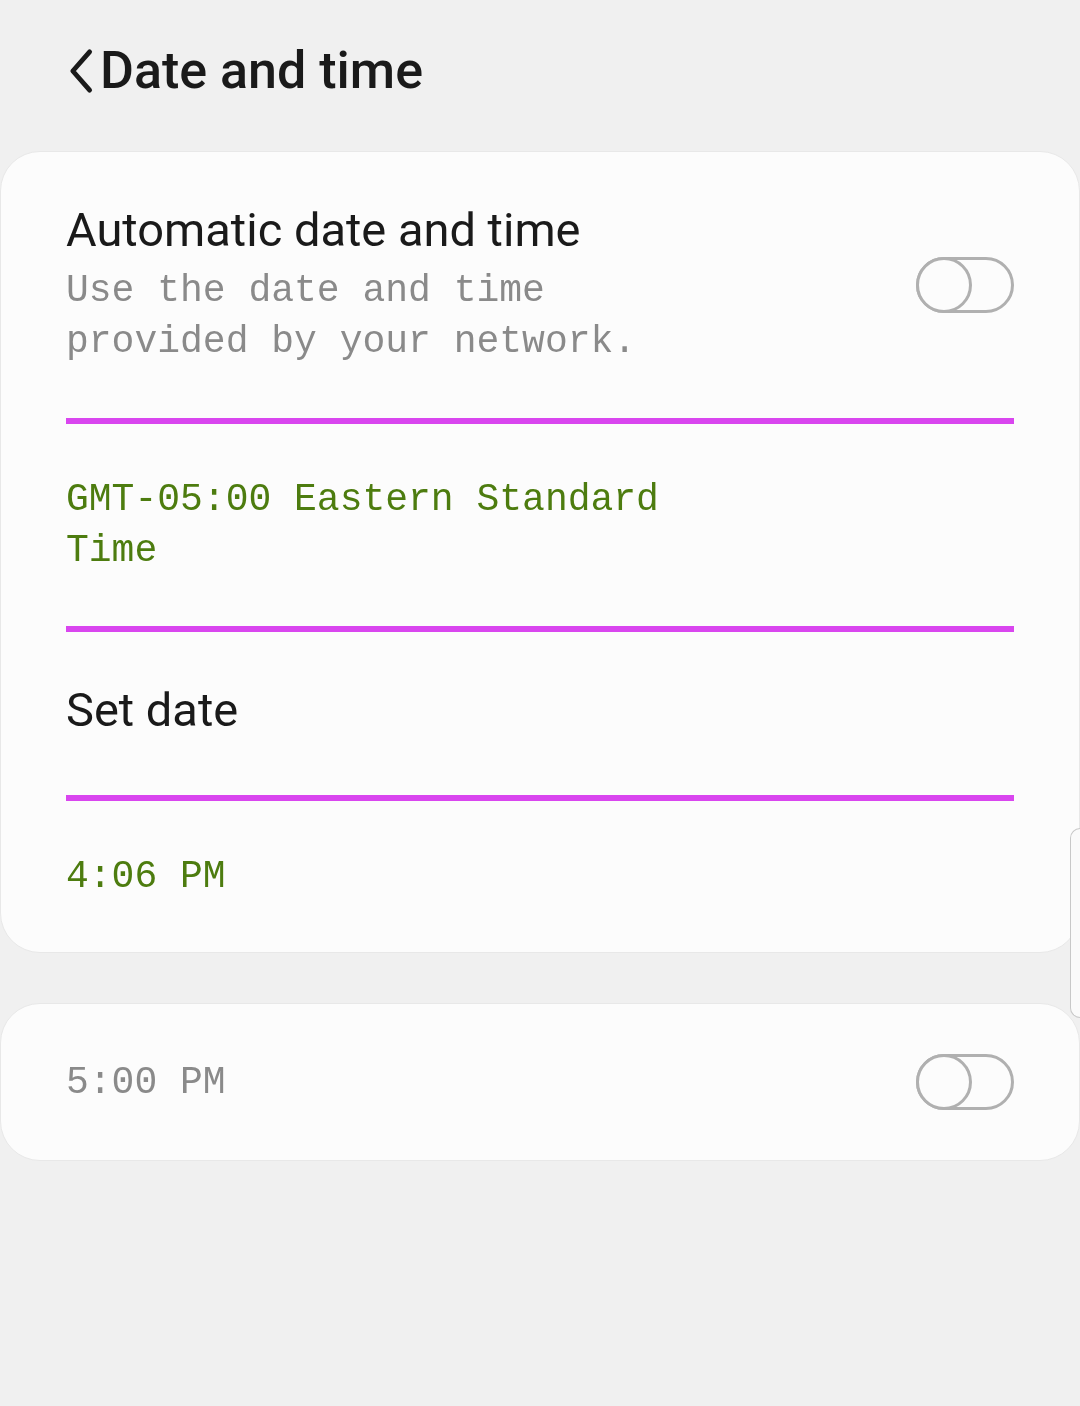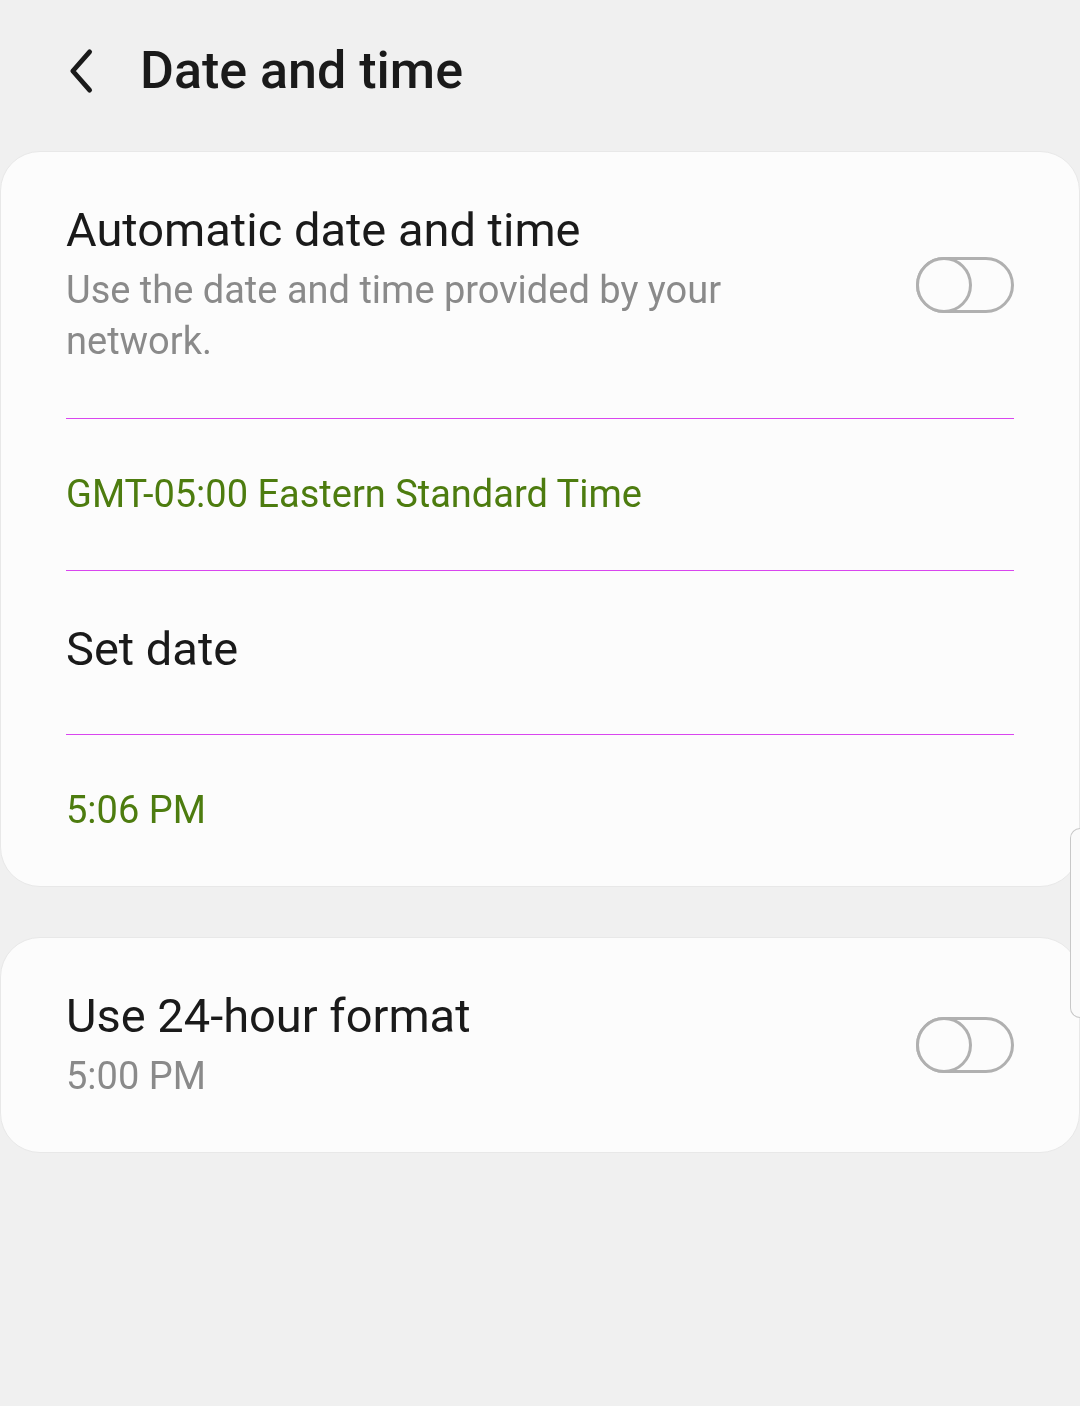--- a/index.html
+++ b/index.html
@@ -11,21 +11,20 @@
       font-family: -apple-system, BlinkMacSystemFont, "Segoe UI", Roboto, Helvetica, Arial, sans-serif;
       background: #f0f0f0;
       width: 1080px;
       height: 1406px;
       overflow: hidden;
     }
     .header {
       display: flex;
       align-items: center;
       padding: 40px 30px 50px 60px;
-      gap: 40px;
     }
     .back-icon {
       width: 40px;
       height: 40px;
       display: flex;
       align-items: center;
       justify-content: center;
       cursor: pointer;
     }
     .back-icon svg {
@@ -45,40 +44,41 @@
       border: 1px solid #e8e8e8;
     }
     .card:first-of-type {
       margin-top: 10px;
     }
     .row {
       display: flex;
       align-items: center;
       justify-content: space-between;
       padding: 50px 0;
-      border-bottom: 1px solid #d946ef;
+      border-bottom: 6px solid #d946ef;
       cursor: pointer;
     }
     .row:last-child {
       border-bottom: none;
     }
     .row-content {
       flex: 1;
     }
     .row-title {
       font-size: 47px;
       color: #1a1a1a;
       font-weight: 400;
       margin-bottom: 8px;
     }
     .row-sub {
       font-size: 38px;
       color: #8a8a8a;
       line-height: 1.35;
       max-width: 660px;
+      font-family: Liberation Mono, monospace;
     }
     .row-sub.accent {
       color: #4d7c0f;
     }
     .toggle {
       width: 98px;
       height: 56px;
       flex-shrink: 0;
       position: relative;
       cursor: pointer;
@@ -147,29 +147,28 @@
   </div>
 
   <div class="row">
     <div class="row-content">
       <div class="row-title">Set date</div>
     </div>
   </div>
 
   <div class="row">
     <div class="row-content">
-      <div class="row-sub accent">5:06 PM</div>
+      <div class="row-sub accent">4:06 PM</div>
     </div>
   </div>
 </div>
 
 <div class="card">
   <div class="row">
     <div class="row-content">
-      <div class="row-title">Use 24-hour format</div>
       <div class="row-sub">5:00 PM</div>
     </div>
     <div class="toggle">
       <div class="toggle-track"></div>
       <div class="toggle-knob"></div>
     </div>
   </div>
 </div>
 
 <div class="scroll-indicator"></div>

